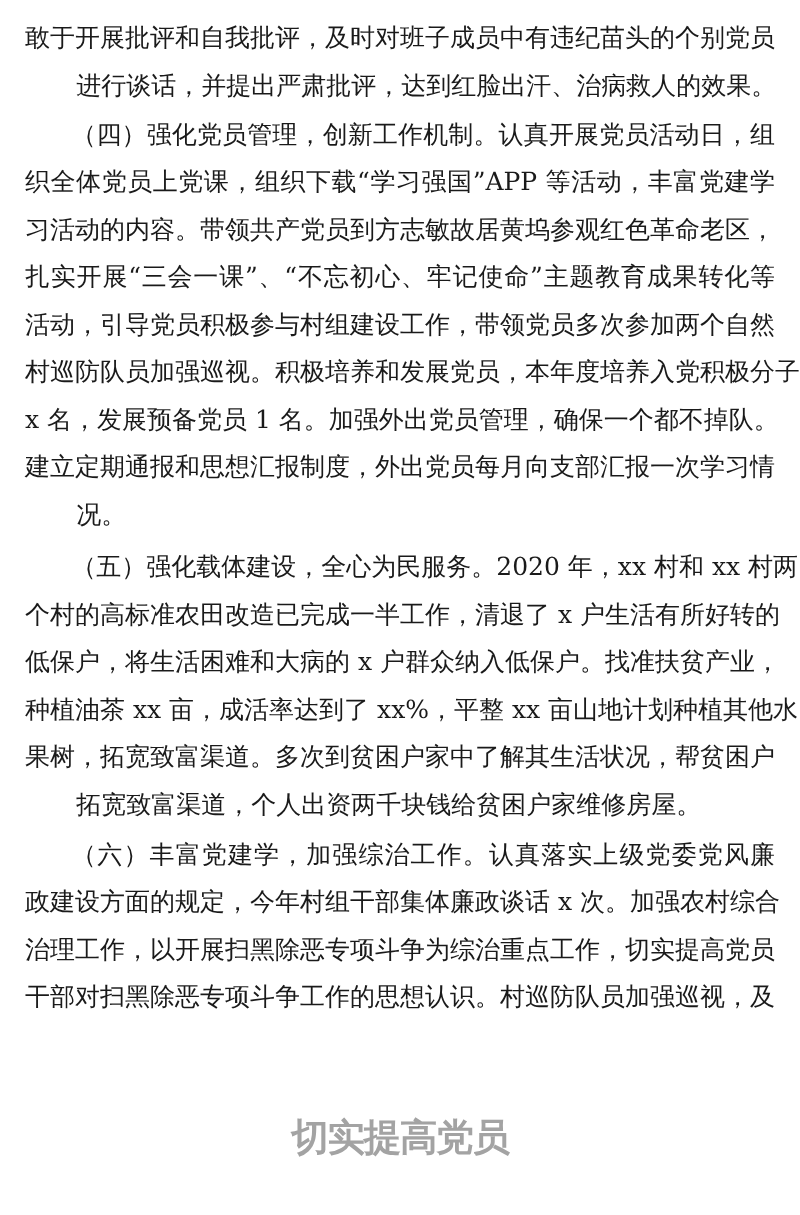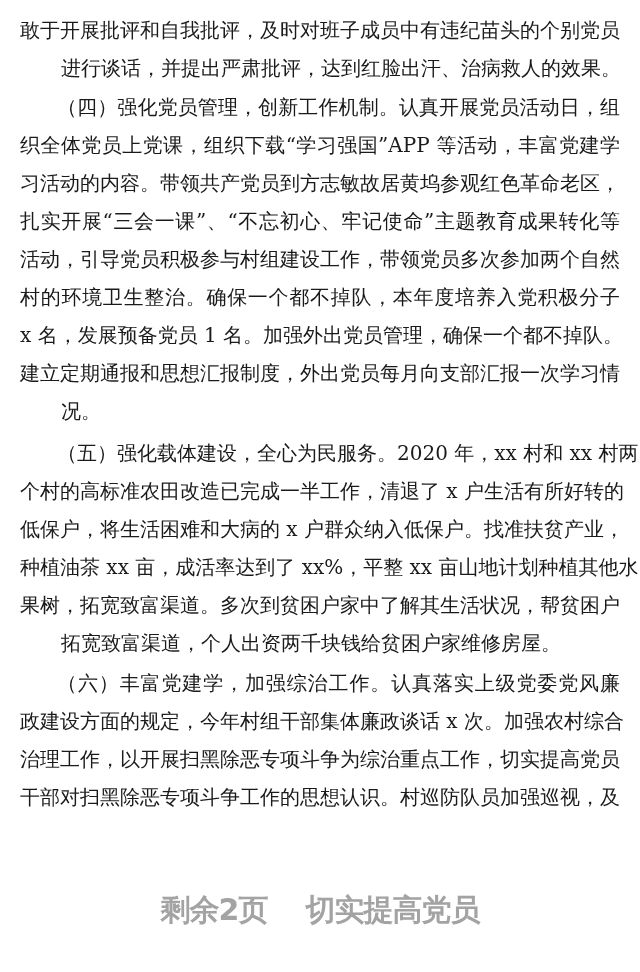--- a/index.html
+++ b/index.html
@@ -73,21 +73,21 @@
   <div class="line" style="top:12px">敢于开展批评和自我批评，及时对班子成员中有违纪苗头的个别党员</div>
   <div class="line last" style="top:50px">进行谈话，并提出严肃批评，达到红脸出汗、治病救人的效果。</div>
 
   <div class="line indent" style="top:89px">
     <span class="heading">（四）强化党员管理，创新工作机制。</span><span>认真开展党员活动日，组</span>
   </div>
   <div class="line" style="top:127px">织全体党员上党课，组织下载“学习强国”APP 等活动，丰富党建学</div>
   <div class="line" style="top:165px">习活动的内容。带领共产党员到方志敏故居黄坞参观红色革命老区，</div>
   <div class="line" style="top:203px">扎实开展“三会一课”、“不忘初心、牢记使命”主题教育成果转化等</div>
   <div class="line" style="top:241px">活动，引导党员积极参与村组建设工作，带领党员多次参加两个自然</div>
-  <div class="line" style="top:279px">村的环境卫生整治。确保一个都不掉队，本年度培养入党积极分子</div>
+  <div class="line" style="top:279px">村巡防队员加强巡视。积极培养和发展党员，本年度培养入党积极分子</div>
   <div class="line" style="top:317px">x 名，发展预备党员 1 名。加强外出党员管理，确保一个都不掉队。</div>
   <div class="line" style="top:355px">建立定期通报和思想汇报制度，外出党员每月向支部汇报一次学习情</div>
   <div class="line last" style="top:393px">况。</div>
 
   <div class="line indent" style="top:435px">
     <span class="heading">（五）强化载体建设，全心为民服务。</span><span>2020 年，xx 村和 xx 村两</span>
   </div>
   <div class="line" style="top:473px">个村的高标准农田改造已完成一半工作，清退了 x 户生活有所好转的</div>
   <div class="line" style="top:511px">低保户，将生活困难和大病的 x 户群众纳入低保户。找准扶贫产业，</div>
   <div class="line" style="top:549px">种植油茶 xx 亩，成活率达到了 xx%，平整 xx 亩山地计划种植其他水</div>
@@ -96,15 +96,14 @@
 
   <div class="line indent" style="top:665px">
     <span class="heading">（六）丰富党建学，加强综治工作。</span><span>认真落实上级党委党风廉</span>
   </div>
   <div class="line" style="top:703px">政建设方面的规定，今年村组干部集体廉政谈话 x 次。加强农村综合</div>
   <div class="line" style="top:741px">治理工作，以开展扫黑除恶专项斗争为综治重点工作，切实提高党员</div>
   <div class="line" style="top:779px">干部对扫黑除恶专项斗争工作的思想认识。村巡防队员加强巡视，及</div>
 </div>
 
 <div class="footer">
-  <span>剩余2页</span>
   <span>切实提高党员</span>
 </div>
 
 </body></html>

